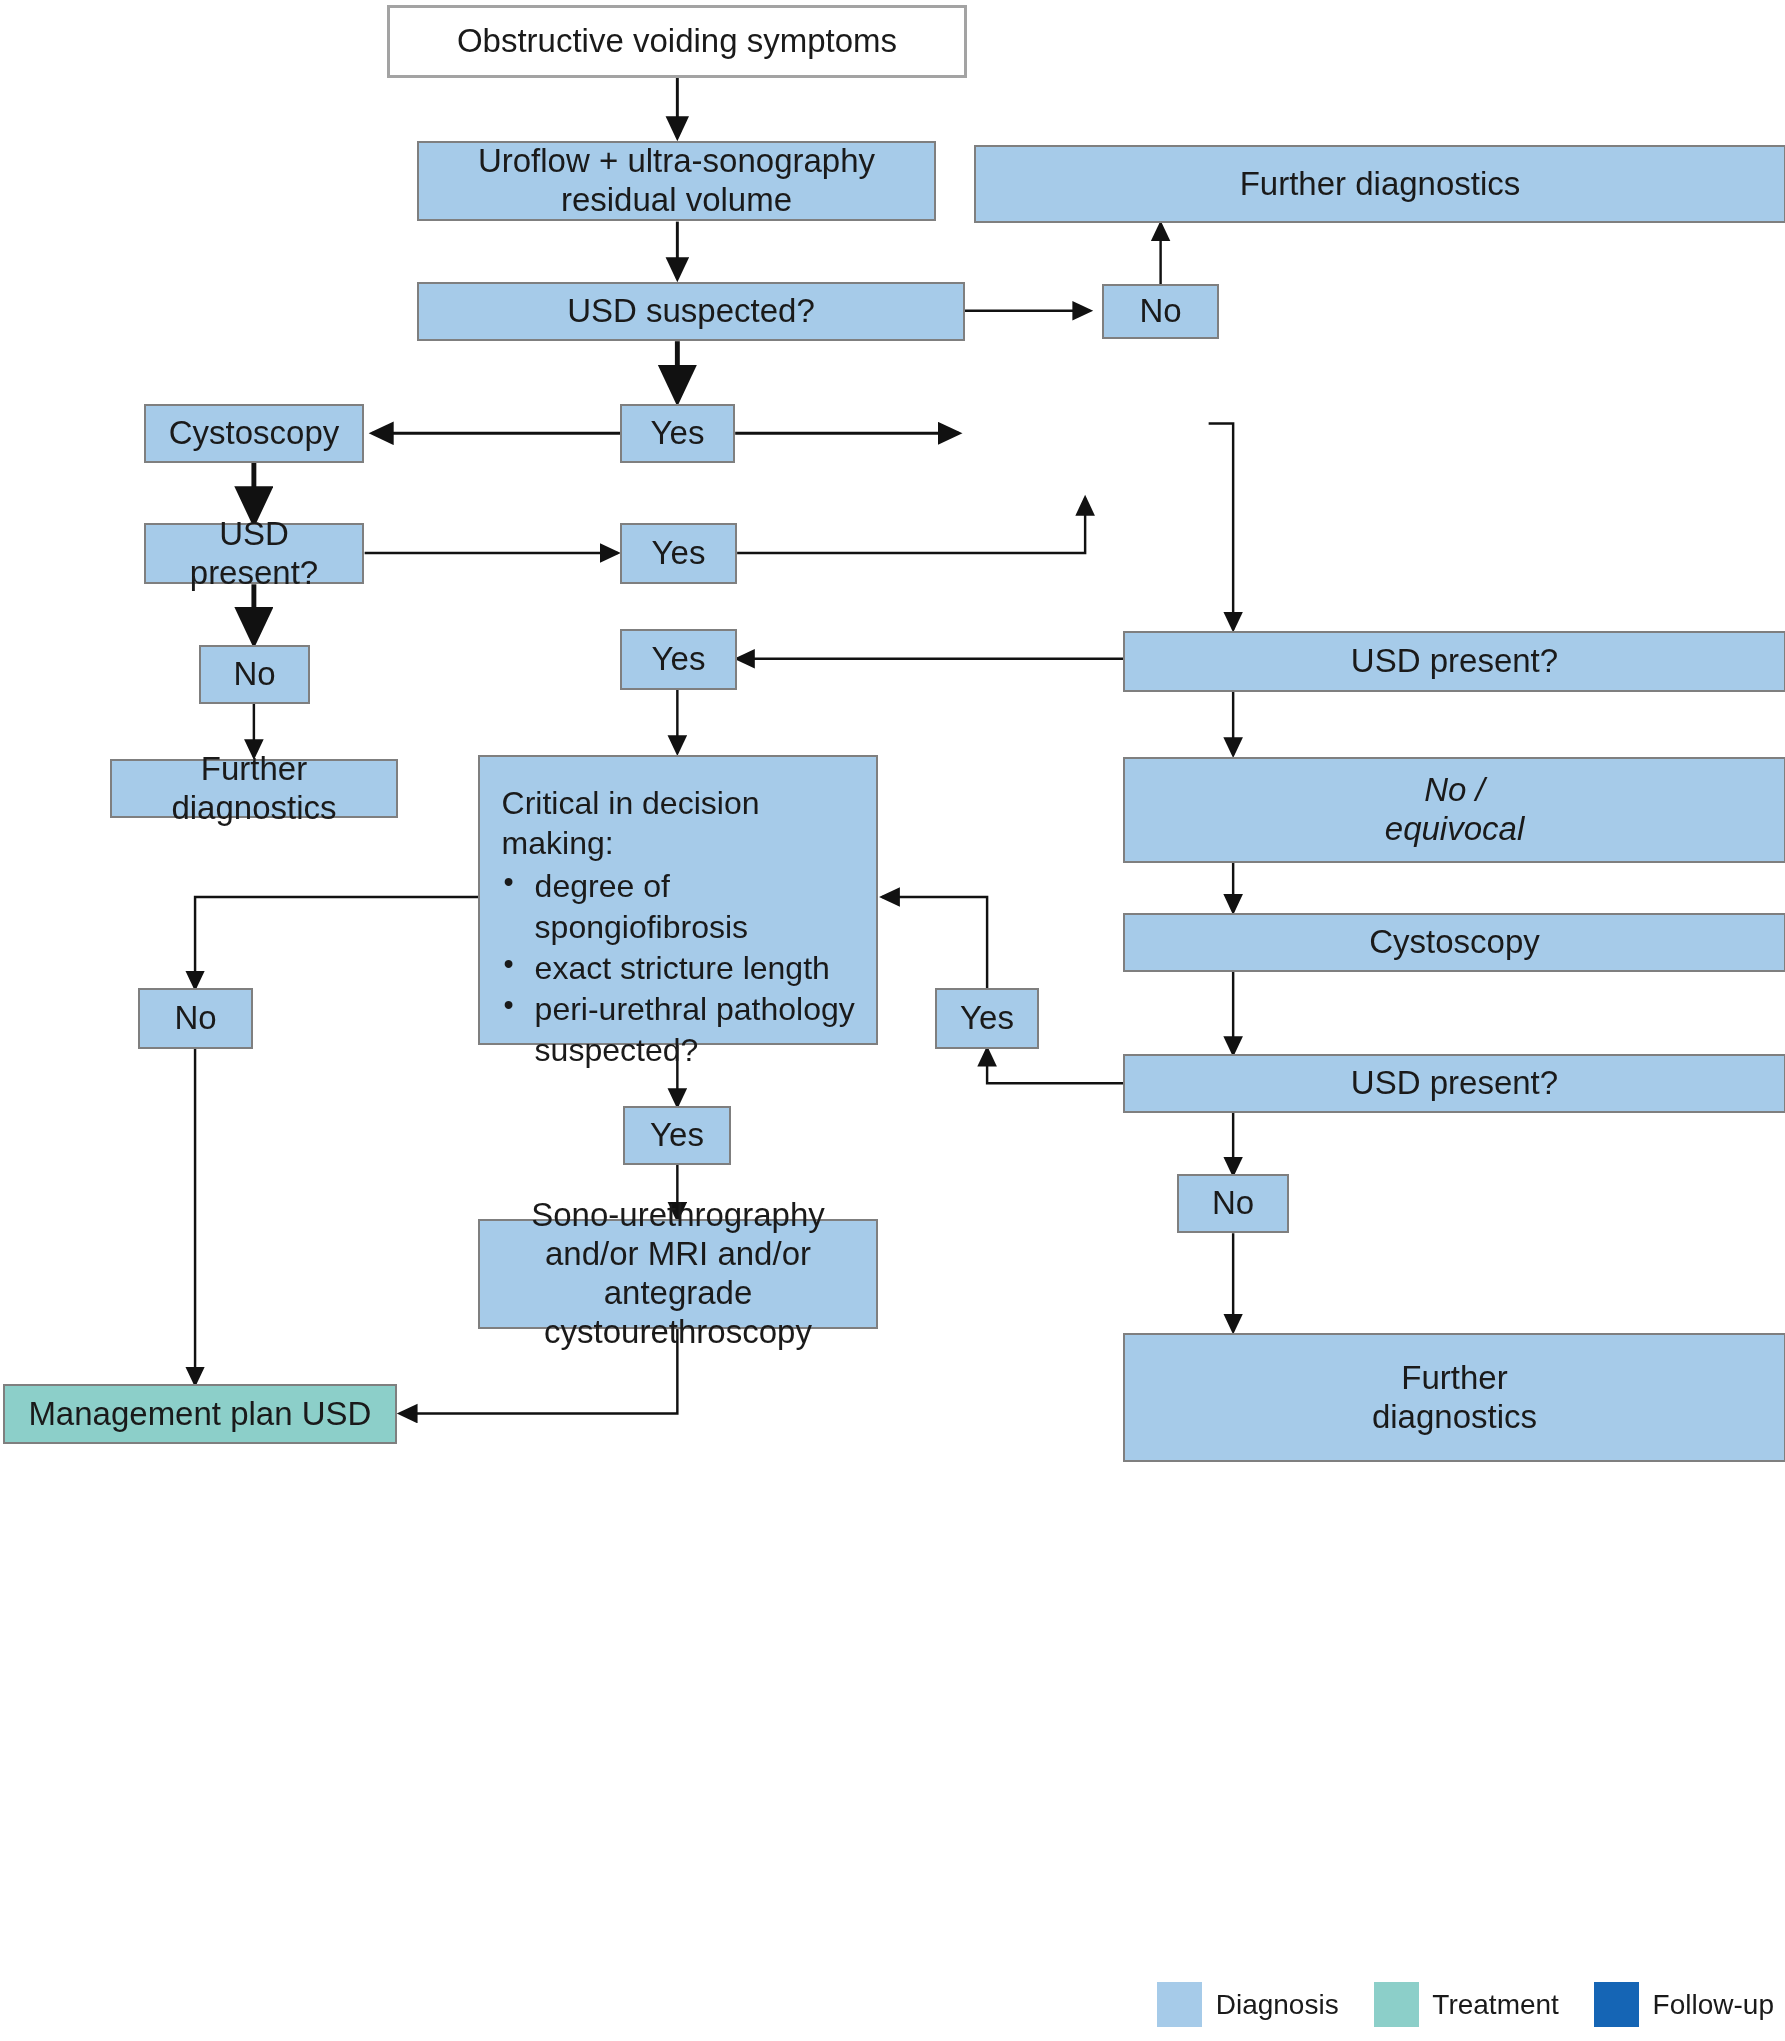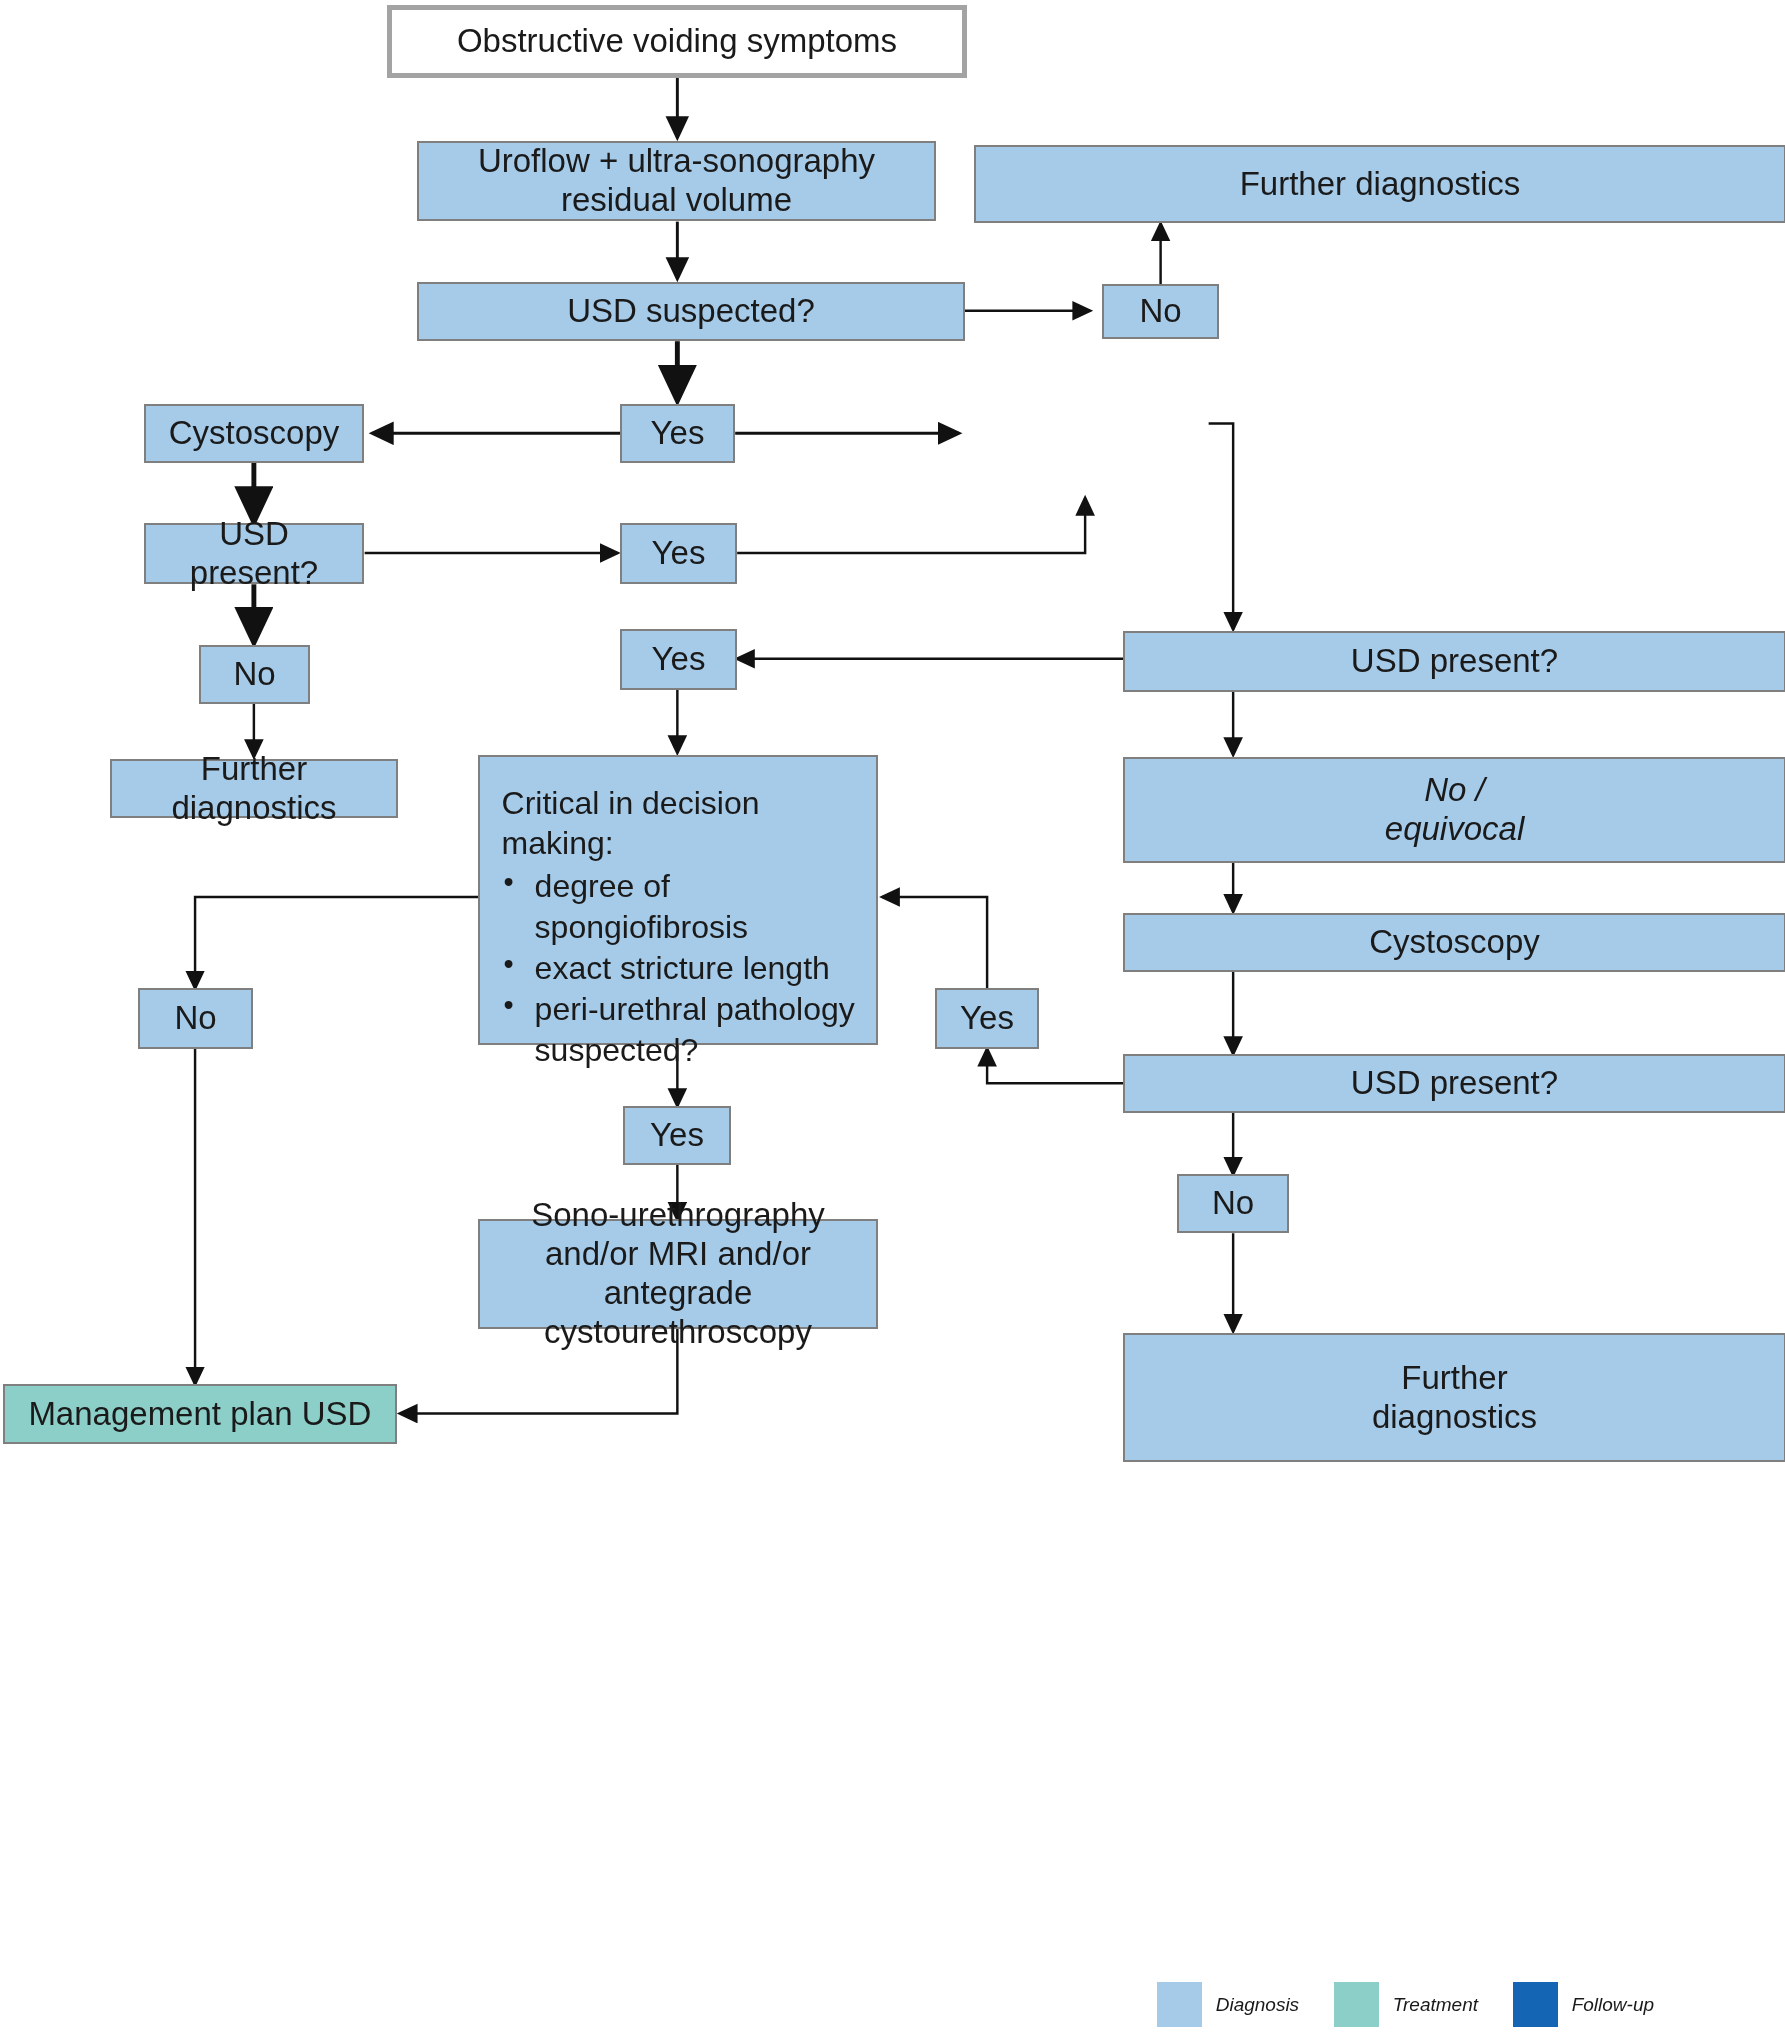--- a/index.html
+++ b/index.html
@@ -32,21 +32,21 @@
     text-align: center;
     border: 2px solid #7f7f7f;
     color: #1a1a1a;
     font-size: 33px;
     line-height: 1.18;
     padding: 2px 5.9px;
     z-index: 2;
   }
   .diag   { background: #a6cbe9; }
   .treat  { background: #8ccfc9; }
-  .plain  { background: #ffffff; border: 5px solid #a3a3a3; }
+  .plain  { background: #ffffff; border: 3px solid #a3a3a3; }
   .crit {
     justify-content: flex-start;
     align-items: flex-start;
     text-align: left;
     padding: 25.5px 15.7px 15.7px 21.6px;
     font-size: 32px;
     line-height: 1.28;
   }
   .crit .lead { display: block; margin-bottom: 2px; }
   .crit ul {
@@ -76,25 +76,24 @@
   .legend .entry {
     display: flex;
     align-items: center;
   }
   .legend .swatch {
     width: 45px;
     height: 45px;
     margin-right: 13.7px;
   }
   .legend .lbl {
-    font-size: 19px;
+    font-size: 28px;
     color: #1a1a1a;
     margin-right: 35px;
     white-space: nowrap;
-    font-style: italic;
   }
 </style>
 </head>
 <body>
 
 <div id="canvas">
 
   <svg class="edges" viewBox="0 0 1822 2083" xmlns="http://www.w3.org/2000/svg">
     <defs>
       <marker id="ah" markerWidth="10" markerHeight="10" refX="7.2" refY="4" orient="auto" markerUnits="strokeWidth">

